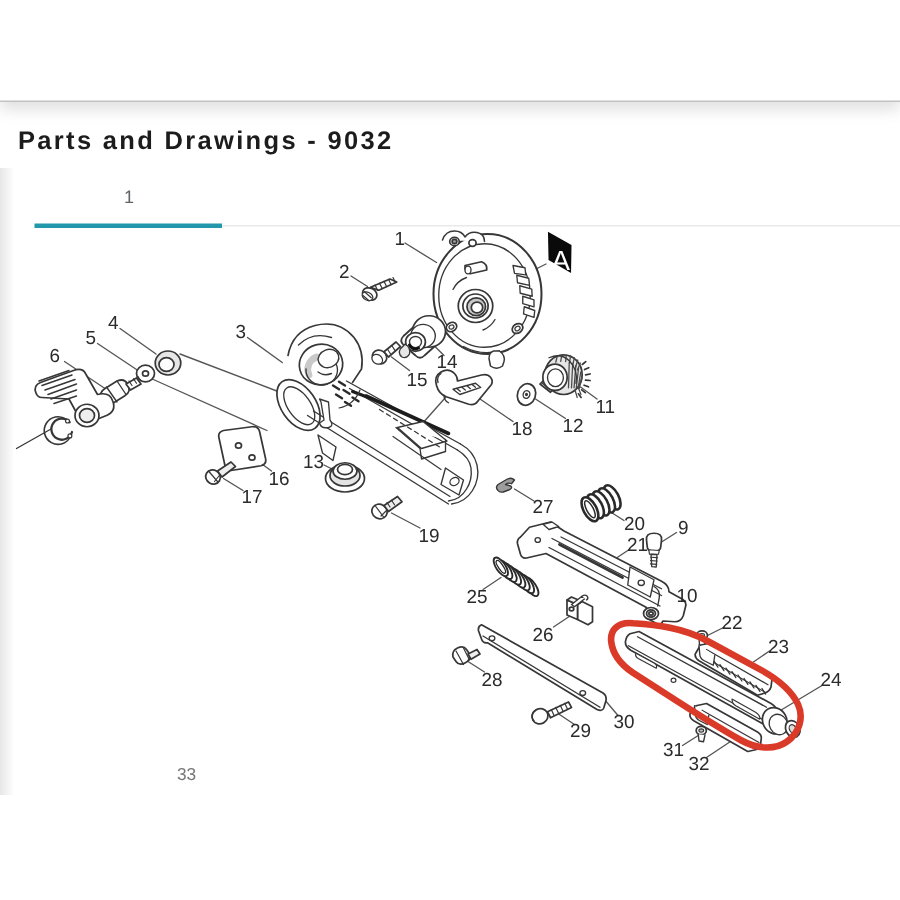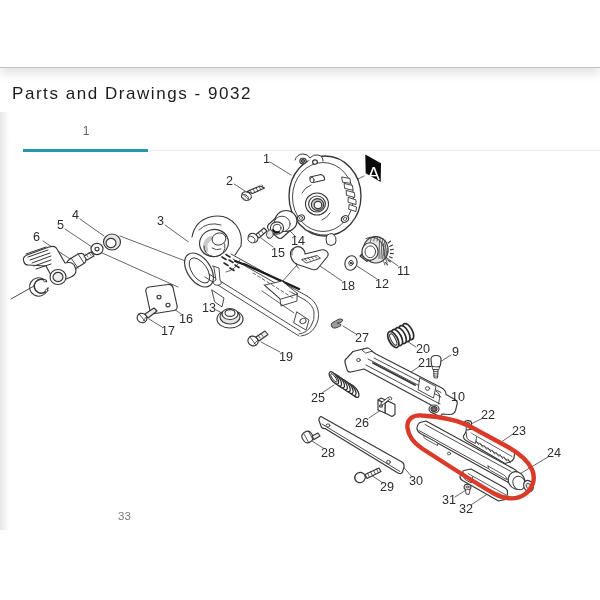--- a/index.html
+++ b/index.html
@@ -1,19 +1,19 @@
 <!DOCTYPE html>
 <html><head>
 <meta charset="utf-8">
 <style>
 html,body{margin:0;padding:0;width:600px;height:600px;background:#fff;overflow:hidden;
 font-family:"Liberation Sans", sans-serif;}
 #hdr{position:absolute;left:0;top:0;width:600px;height:67px;background:#fff;
 border-bottom:1px solid #c2c2c2;box-shadow:0 5px 10px rgba(0,0,0,0.13);}
-#title{position:absolute;left:12px;top:85px;font-size:17px;line-height:17px;font-weight:normal;color:#1c1c1c;
+#title{position:absolute;left:12px;top:85px;font-size:17px;line-height:17px;font-weight:bold;color:#1c1c1c;
 letter-spacing:1.55px;}
 #tabline{position:absolute;left:23px;top:150px;width:577px;height:1px;background:#e9e9e9;}
 #tabbar{position:absolute;left:23px;top:149px;width:125px;height:3px;background:#2397ab;}
 #tablbl{position:absolute;left:24px;top:124px;width:124px;text-align:center;font-size:12px;color:#5f6368;}
 #leftstrip{position:absolute;left:0;top:112px;width:9px;height:418px;
 background:linear-gradient(to right,#e7e7e7,#fdfdfd);}
 svg{position:absolute;left:0;top:0;}
 </style>
 </head>
 <body>

